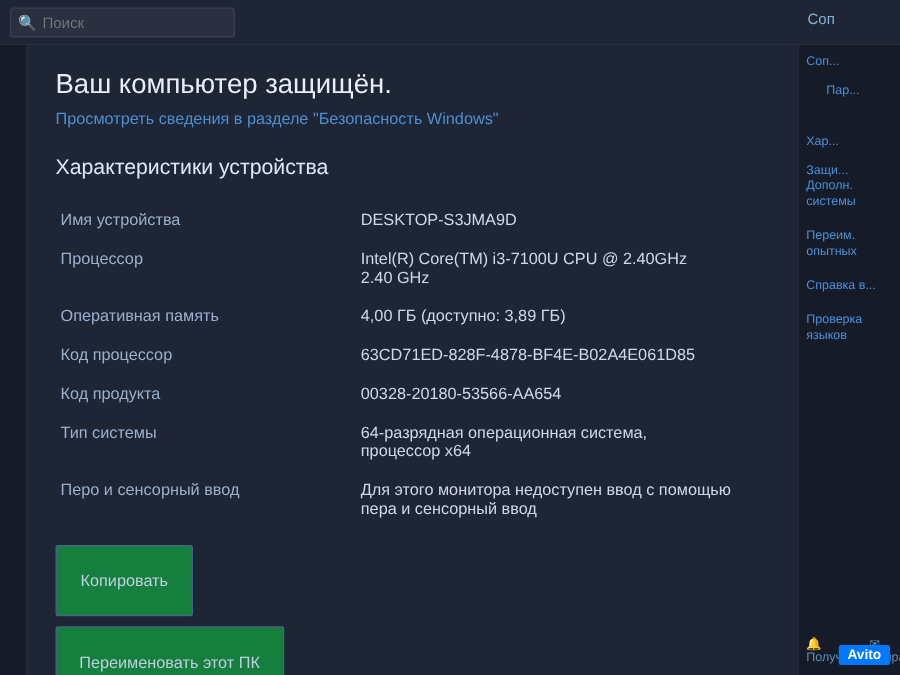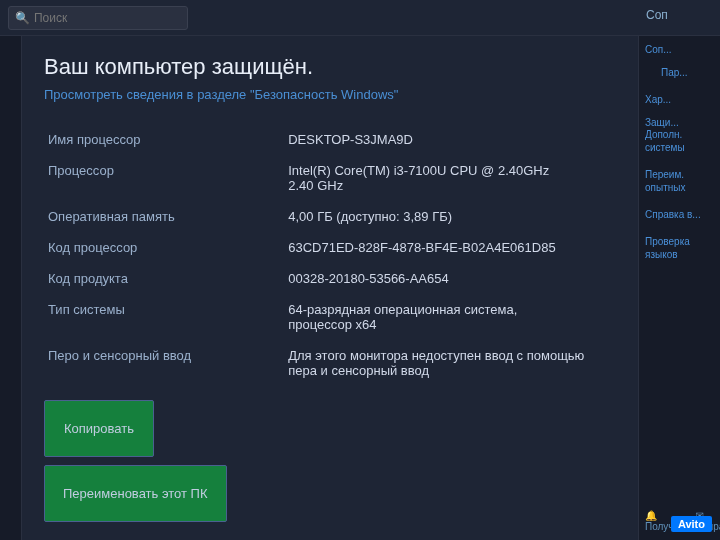--- a/index.html
+++ b/index.html
@@ -141,25 +141,26 @@
   <div style="display:flex; height:calc(540px - 36px); position:absolute; top:36px; left:0; right:0; bottom:0;">
 
     <div style="width:22px; background:#161b28; border-right:1px solid #2a3040; flex-shrink:0;"></div>
 
     <div style="flex:1; background:#1e2535; overflow-y:auto; padding:18px 22px;">
 
       <h1 class="main-title">Ваш компьютер защищён.</h1>
 
       <a class="subtitle-link">Просмотреть сведения в разделе "Безопасность Windows"</a>
 
+      <h2 class="section-title">Характеристики устройства</h2>
 
       <table class="info-table">
         <tbody id="info-rows">
             <tr style="border-bottom: 1px solid rgb(42, 53, 80);">
-              <td style="color: rgb(154, 176, 204); width: 42%; padding: 8px 12px 8px 4px; vertical-align: top; font-size: 13px;">Имя процессор</td>
+              <td style="color: rgb(154, 176, 204); width: 42%; padding: 8px 12px 8px 4px; vertical-align: top; font-size: 13px;">Имя устройства</td>
               <td style="color: rgb(208, 216, 232); padding: 8px 4px; vertical-align: top; font-size: 13px; white-space: pre-line;">DESKTOP-S3JMA9D</td>
             </tr>
             <tr style="border-bottom: 1px solid rgb(42, 53, 80);">
               <td style="color: rgb(154, 176, 204); width: 42%; padding: 8px 12px 8px 4px; vertical-align: top; font-size: 13px;">Процессор</td>
               <td style="color: rgb(208, 216, 232); padding: 8px 4px; vertical-align: top; font-size: 13px; white-space: pre-line;">Intel(R) Core(TM) i3-7100U CPU @ 2.40GHz
 2.40 GHz</td>
             </tr>
             <tr style="border-bottom: 1px solid rgb(42, 53, 80);">
               <td style="color: rgb(154, 176, 204); width: 42%; padding: 8px 12px 8px 4px; vertical-align: top; font-size: 13px;">Оперативная память</td>
               <td style="color: rgb(208, 216, 232); padding: 8px 4px; vertical-align: top; font-size: 13px; white-space: pre-line;">4,00 ГБ (доступно: 3,89 ГБ)</td>
@@ -187,21 +188,21 @@
       <div class="button-row">
         <button class="action-button">Копировать</button>
         <button class="action-button">Переименовать этот ПК</button>
       </div>
 
       <h2 class="windows-section-title">Windows</h2>
     </div>
 
     <div style="width:82px; background:#161b28; border-left:1px solid #2a3040; display:flex; flex-direction:column; padding:8px 6px; overflow:hidden;">
       <div style="color:#4a90d9; font-size:10px; margin-bottom:12px; cursor:pointer;">Соп...</div>
-      <div style="color:#4a90d9; font-size:10px; margin-bottom:16px; cursor:pointer;padding-left:16px;">Пар...</div>
+      <div style="color:#4a90d9; font-size:10px; margin-bottom:30px; cursor:pointer;padding-left:16px;">Пар...</div>
       <div style="color:#4a90d9; font-size:10px; margin-bottom:12px; cursor:pointer;">Хар...</div>
       <div style="color:#4a90d9; font-size:10px; margin-bottom:0; cursor:pointer;">Защи...</div>
       <div style="color:#4a90d9; font-size:10px; margin-bottom:14px; cursor:pointer; line-height:1.3;">Дополн.<br>системы</div>
       <div style="color:#4a90d9; font-size:10px; margin-bottom:14px; cursor:pointer; line-height:1.3;">Переим.<br>опытных</div>
       <div style="color:#4a90d9; font-size:10px; margin-bottom:14px; cursor:pointer; line-height:1.3;">Справка в...</div>
       <div style="color:#4a90d9; font-size:10px; margin-bottom:14px; cursor:pointer; line-height:1.3;">Проверка языков</div>
       <div style="margin-top:auto; display:flex; flex-direction:row; gap:8px;">
         <div style="color:#6090b8; font-size:10px; cursor:pointer;">🔔 Получи...</div>
         <div style="color:#6090b8; font-size:10px; cursor:pointer;">✉ Отправь...</div>
       </div>

